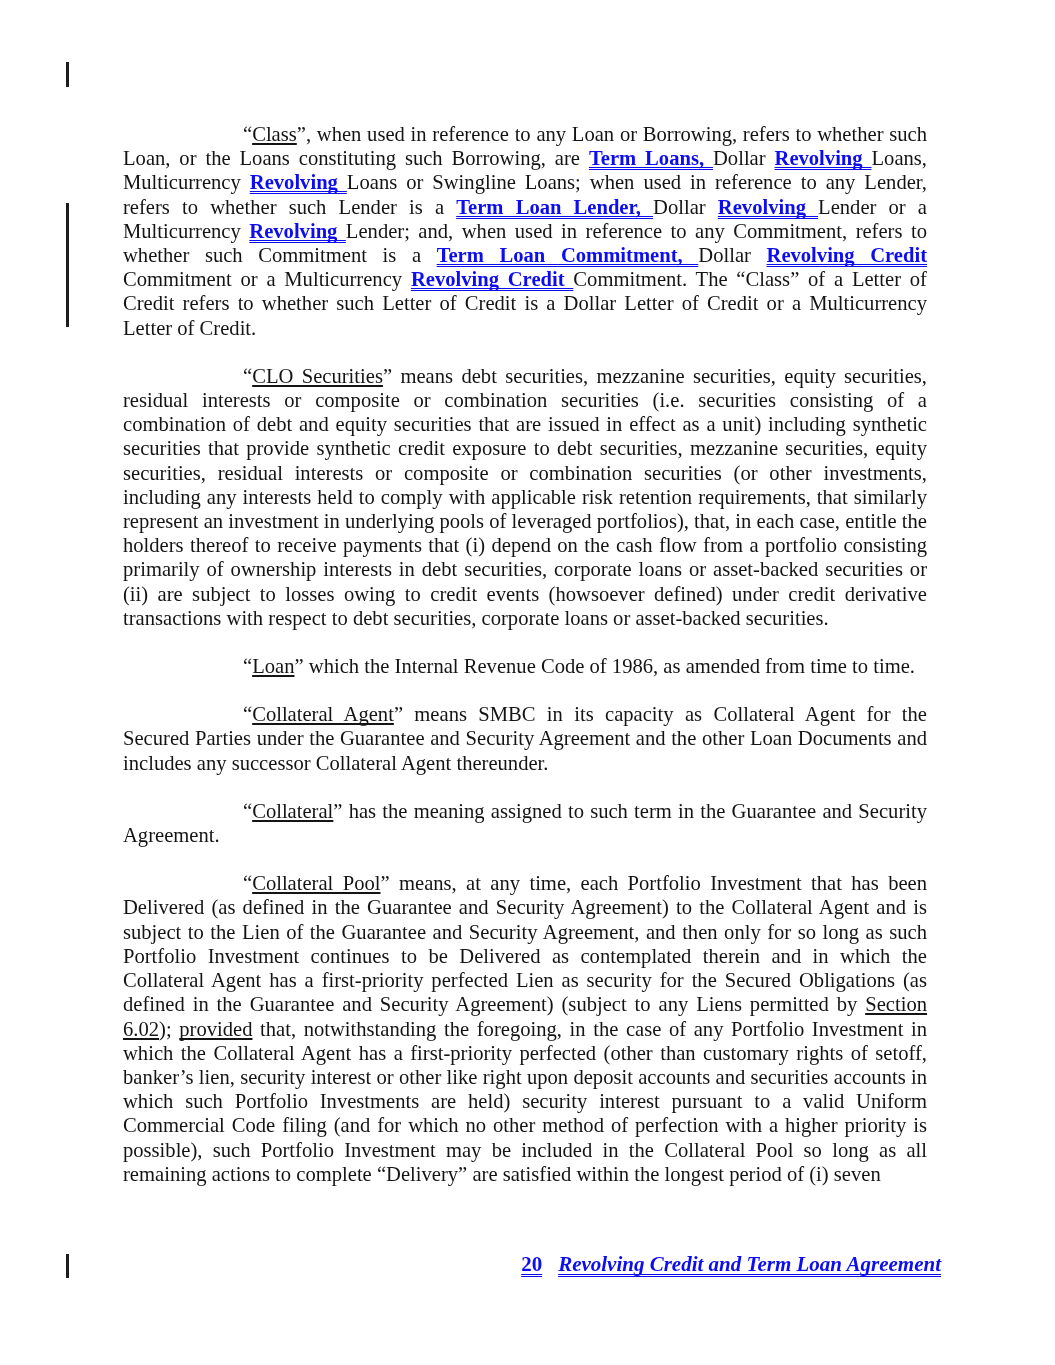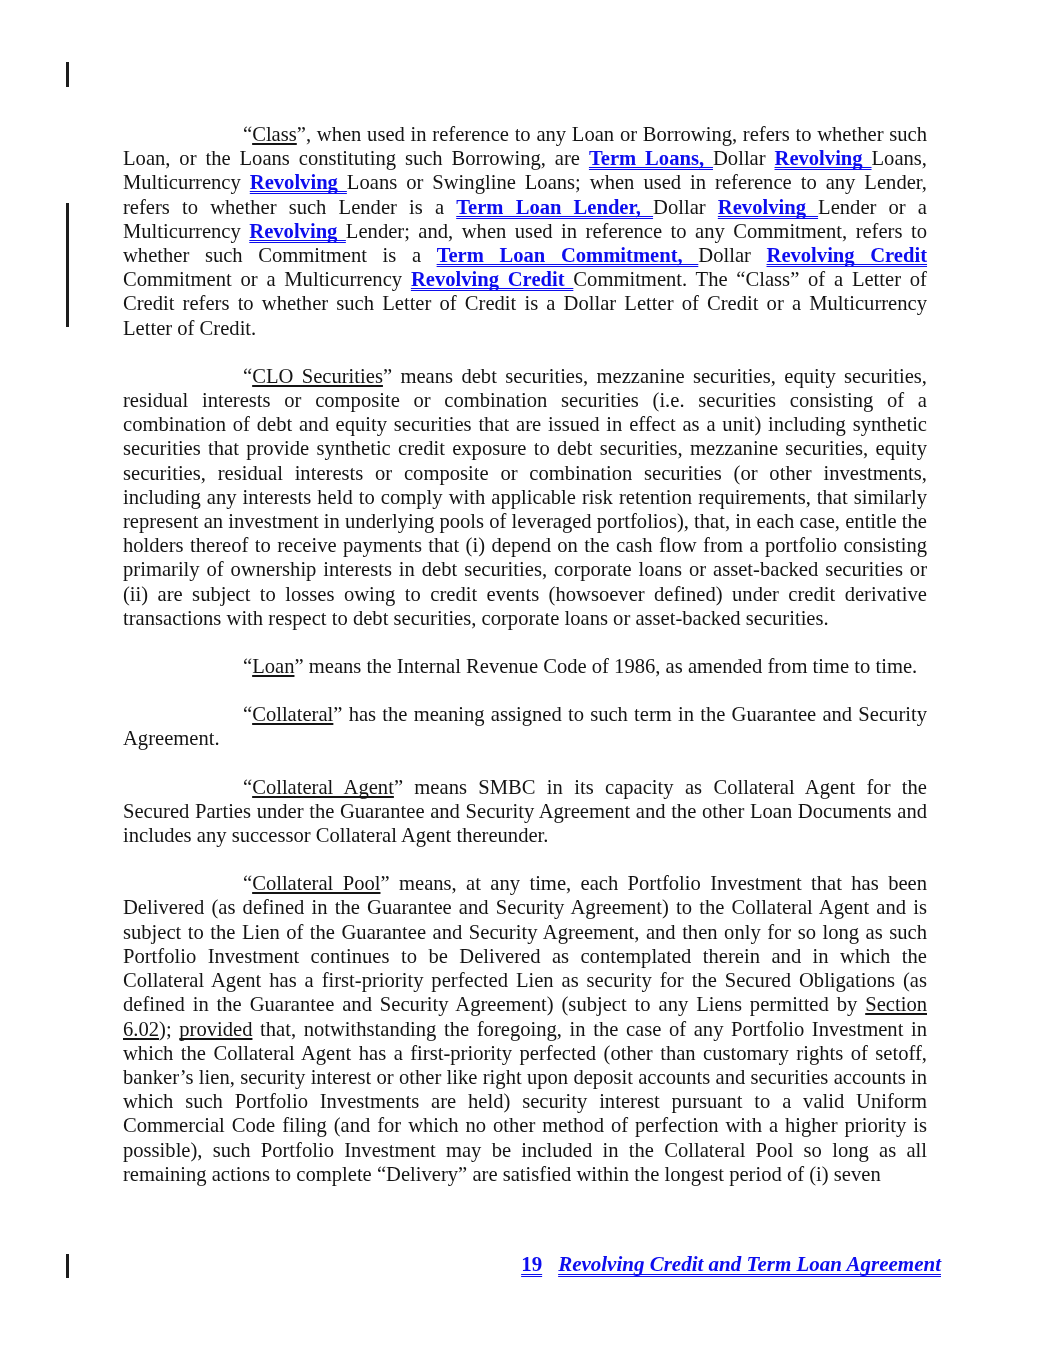--- a/index.html
+++ b/index.html
@@ -85,21 +85,21 @@
 
 <div class="page">
   <div>
       <div class="change-bar" style="top: 62px; height: 25px;"></div>
       <div class="change-bar" style="top: 203px; height: 124px;"></div>
       <div class="change-bar" style="top: 1254px; height: 24px;"></div>
     </div>
   <div class="doc-body">
       <p class="para indent"><span>“</span><span class="defined-term">Class</span><span>”, when used in reference to any Loan or Borrowing, refers to whether such Loan, or the Loans constituting such Borrowing, are </span><span class="insertion">Term Loans, </span><span>Dollar </span><span class="insertion">Revolving </span><span>Loans, Multicurrency </span><span class="insertion">Revolving </span><span>Loans or Swingline Loans; when used in reference to any Lender, refers to whether such Lender is a </span><span class="insertion">Term Loan Lender, </span><span>Dollar </span><span class="insertion">Revolving </span><span>Lender or a Multicurrency </span><span class="insertion">Revolving </span><span>Lender; and, when used in reference to any Commitment, refers to whether such Commitment is a </span><span class="insertion">Term Loan Commitment, </span><span>Dollar </span><span class="insertion">Revolving Credit</span><span> Commitment or a Multicurrency </span><span class="insertion">Revolving Credit </span><span>Commitment.  The “Class” of a Letter of Credit refers to whether such Letter of Credit is a Dollar Letter of Credit or a Multicurrency Letter of Credit.</span></p>
       <p class="para indent"><span>“</span><span class="defined-term">CLO Securities</span><span>” means debt securities, mezzanine securities, equity securities, residual interests or composite or combination securities (i.e. securities consisting of a combination of debt and equity securities that are issued in effect as a unit) including synthetic securities that provide synthetic credit exposure to debt securities, mezzanine securities, equity securities, residual interests or composite or combination securities (or other investments, including any interests held to comply with applicable risk retention requirements, that similarly represent an investment in underlying pools of leveraged portfolios), that, in each case, entitle the holders thereof to receive payments that (i) depend on the cash flow from a portfolio consisting primarily of ownership interests in debt securities, corporate loans or asset-backed securities or (ii) are subject to losses owing to credit events (howsoever defined) under credit derivative transactions with respect to debt securities, corporate loans or asset-backed securities.</span></p>
-      <p class="para indent"><span>“</span><span class="defined-term">Loan</span><span>” means the Internal Revenue Code of 1986, as amended from time to time.</span></p>
+      <p class="para indent"><span>“</span><span class="defined-term">Loan</span><span>” which the Internal Revenue Code of 1986, as amended from time to time.</span></p>
+      <p class="para indent"><span>“</span><span class="defined-term">Collateral Agent</span><span>” means SMBC in its capacity as Collateral Agent for the Secured Parties under the Guarantee and Security Agreement and the other Loan Documents and includes any successor Collateral Agent thereunder.</span></p>
       <p class="para indent"><span>“</span><span class="defined-term">Collateral</span><span>” has the meaning assigned to such term in the Guarantee and Security Agreement.</span></p>
-      <p class="para indent"><span>“</span><span class="defined-term">Collateral Agent</span><span>” means SMBC in its capacity as Collateral Agent for the Secured Parties under the Guarantee and Security Agreement and the other Loan Documents and includes any successor Collateral Agent thereunder.</span></p>
       <p class="para indent"><span>“</span><span class="defined-term">Collateral Pool</span><span>” means, at any time, each Portfolio Investment that has been Delivered (as defined in the Guarantee and Security Agreement) to the Collateral Agent and is subject to the Lien of the Guarantee and Security Agreement, and then only for so long as such Portfolio Investment continues to be Delivered as contemplated therein and in which the Collateral Agent has a first-priority perfected Lien as security for the Secured Obligations (as defined in the Guarantee and Security Agreement) (subject to any Liens permitted by </span><span class="defined-term">Section 6.02</span><span>); </span><span class="defined-term">provided</span><span> that, notwithstanding the foregoing, in the case of any Portfolio Investment in which the Collateral Agent has a first-priority perfected (other than customary rights of setoff, banker’s lien, security interest or other like right upon deposit accounts and securities accounts in which such Portfolio Investments are held) security interest pursuant to a valid Uniform Commercial Code filing (and for which no other method of perfection with a higher priority is possible), such Portfolio Investment may be included in the Collateral Pool so long as all remaining actions to complete “Delivery” are satisfied within the longest period of (i) seven</span></p>
     </div>
   <div class="footer">
-    <span class="footer-page-num">19</span><span class="footer-title">Revolving Credit and Term Loan Agreement</span>
+    <span class="footer-page-num">20</span><span class="footer-title">Revolving Credit and Term Loan Agreement</span>
   </div>
 </div>
 
 </body></html>

